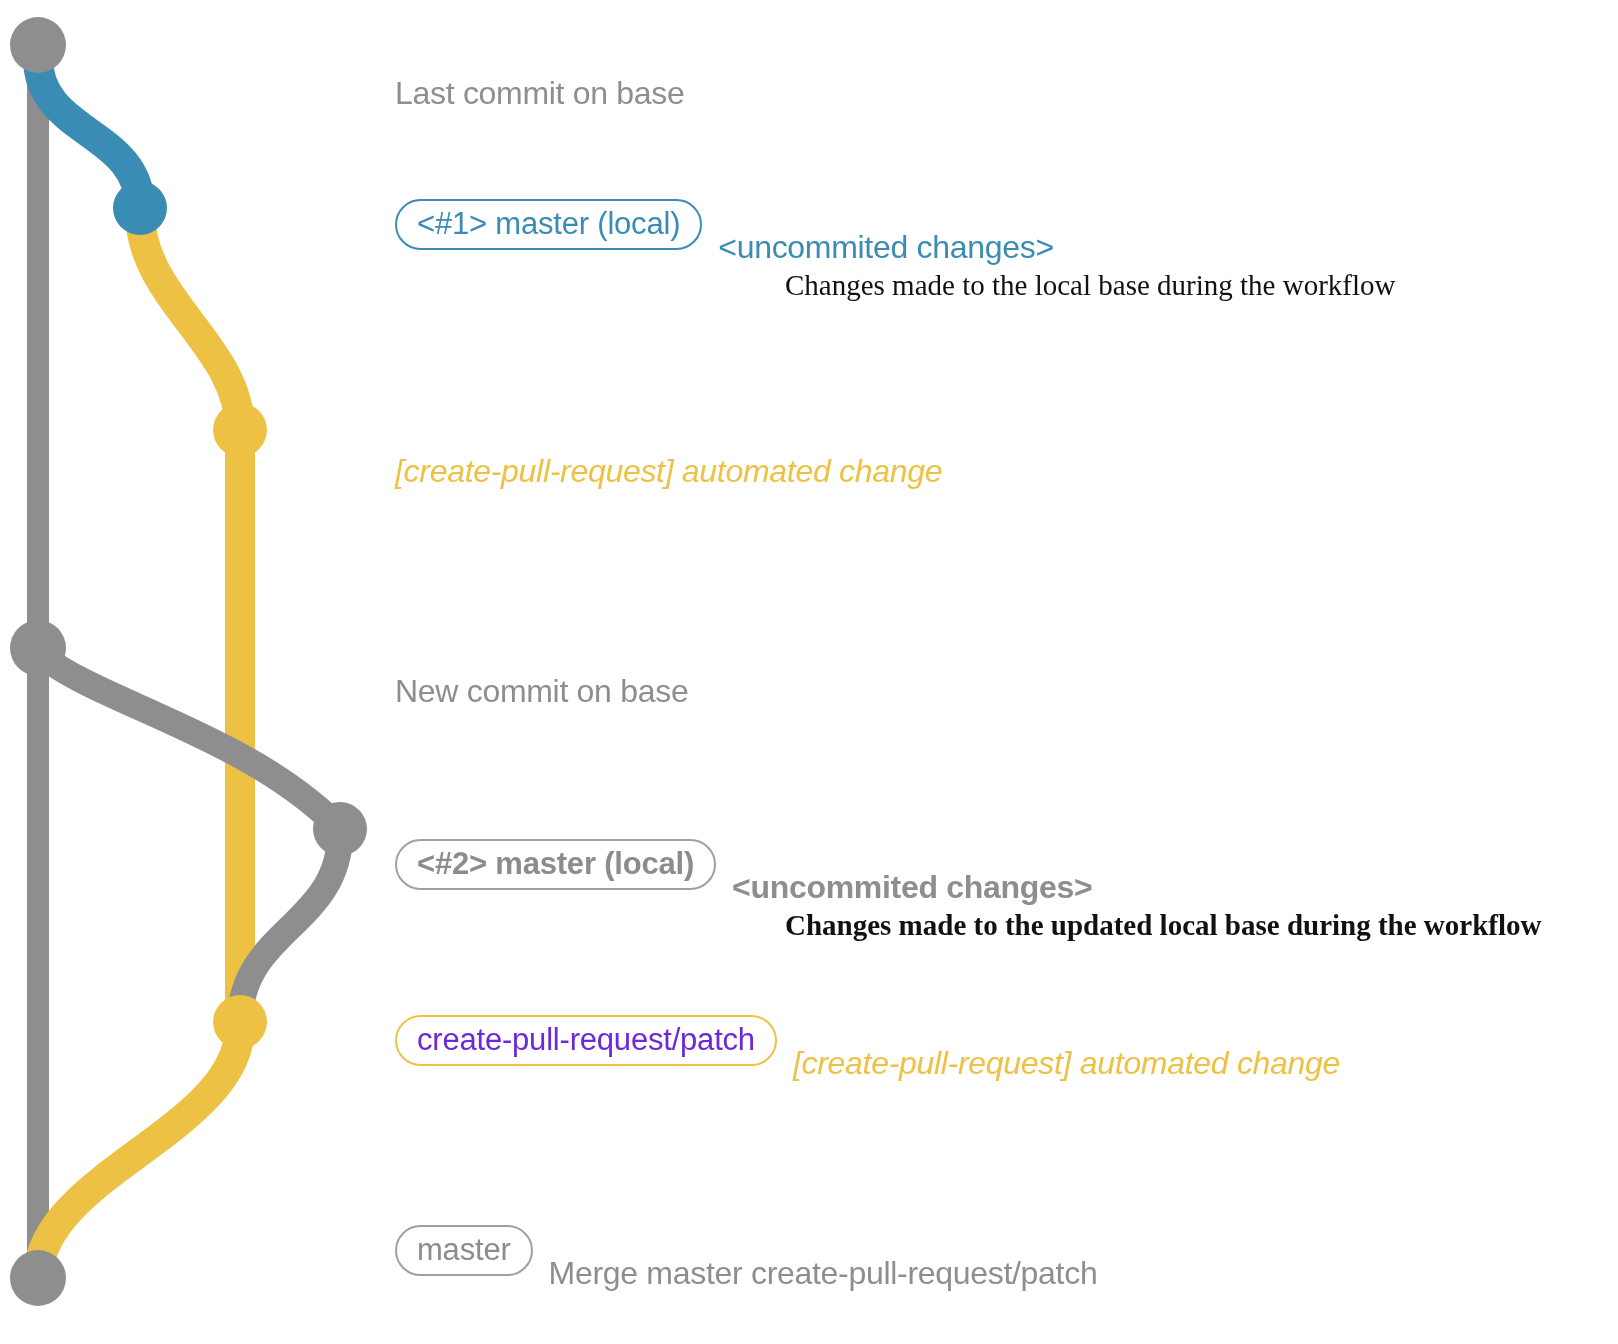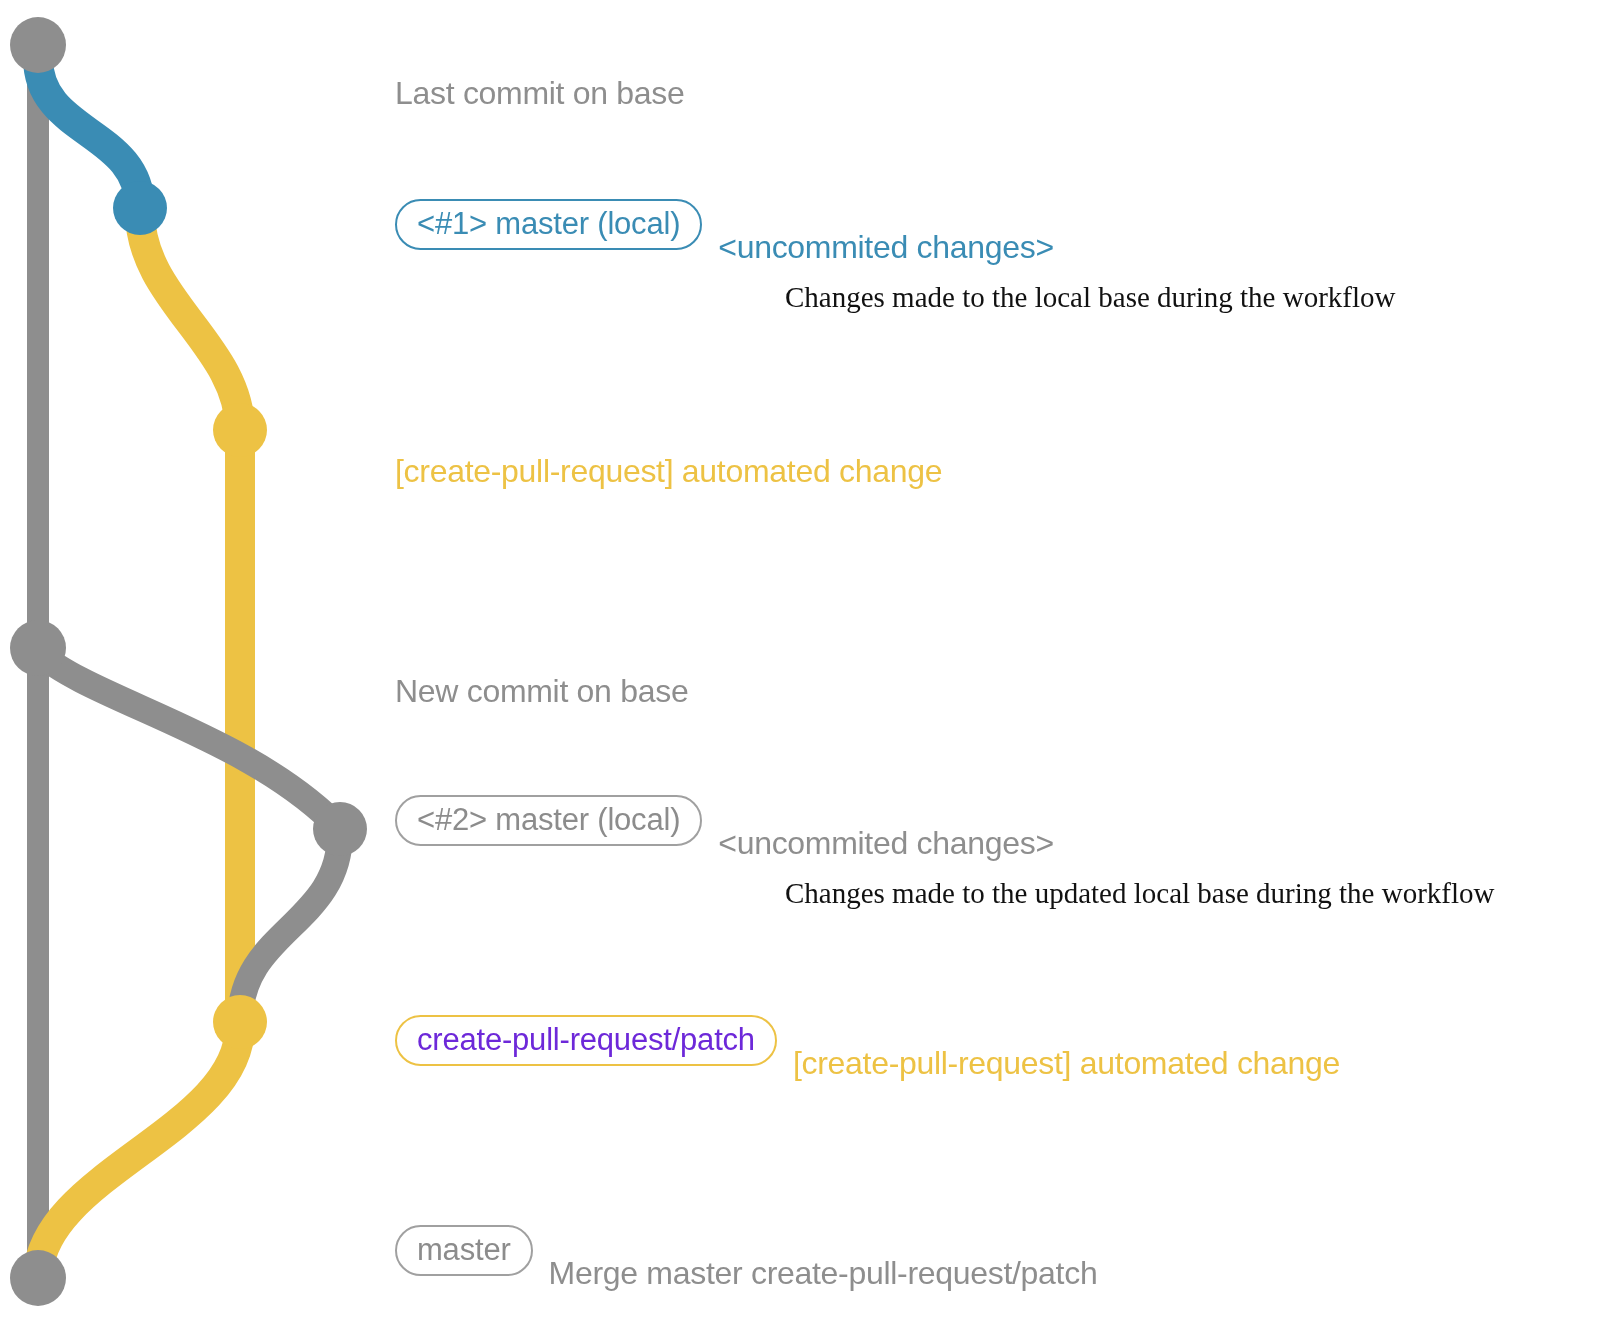--- a/index.html
+++ b/index.html
@@ -65,38 +65,38 @@
   .headline {
     font-size: 32px;
     line-height: 1.1;
     white-space: nowrap;
     font-family: "Liberation Sans", sans-serif;
     letter-spacing: -0.3px;
     margin-top: 46px;
   }
   .headline.gray { color: #8e8e8e; }
   .headline.blue { color: #3a8cb4; }
-  .headline.yellow { color: #edc244; }
+  .headline.yellow { color: #edc244; font-style: italic; }
 
   .headline.after-badge { margin-left: 16px; }
 
   .desc {
     font-family: "Liberation Serif", serif;
     font-size: 29px;
     color: #111111;
     white-space: nowrap;
-    margin-top: 16px;
+    margin-top: 4px;
   }
 
   
   #row-last-commit      { top: 30px; }
   #row-local-1          { top: 184px; }
   #row-automated-1      { top: 408px; }
   #row-new-commit       { top: 628px; }
-  #row-local-2          { top: 780px; }
+  #row-local-2          { top: 824px; font-weight: bold; }
   #row-patch            { top: 1000px; }
   #row-master           { top: 1210px; }
 
   
   #row-local-1 .desc     { margin-left: 390px; }
   #row-automated-1 .desc { margin-left: 22px; }
   #row-local-2 .desc     { margin-left: 390px; }
   #row-patch .desc       { margin-left: 480px; }
 </style>
 </head>

